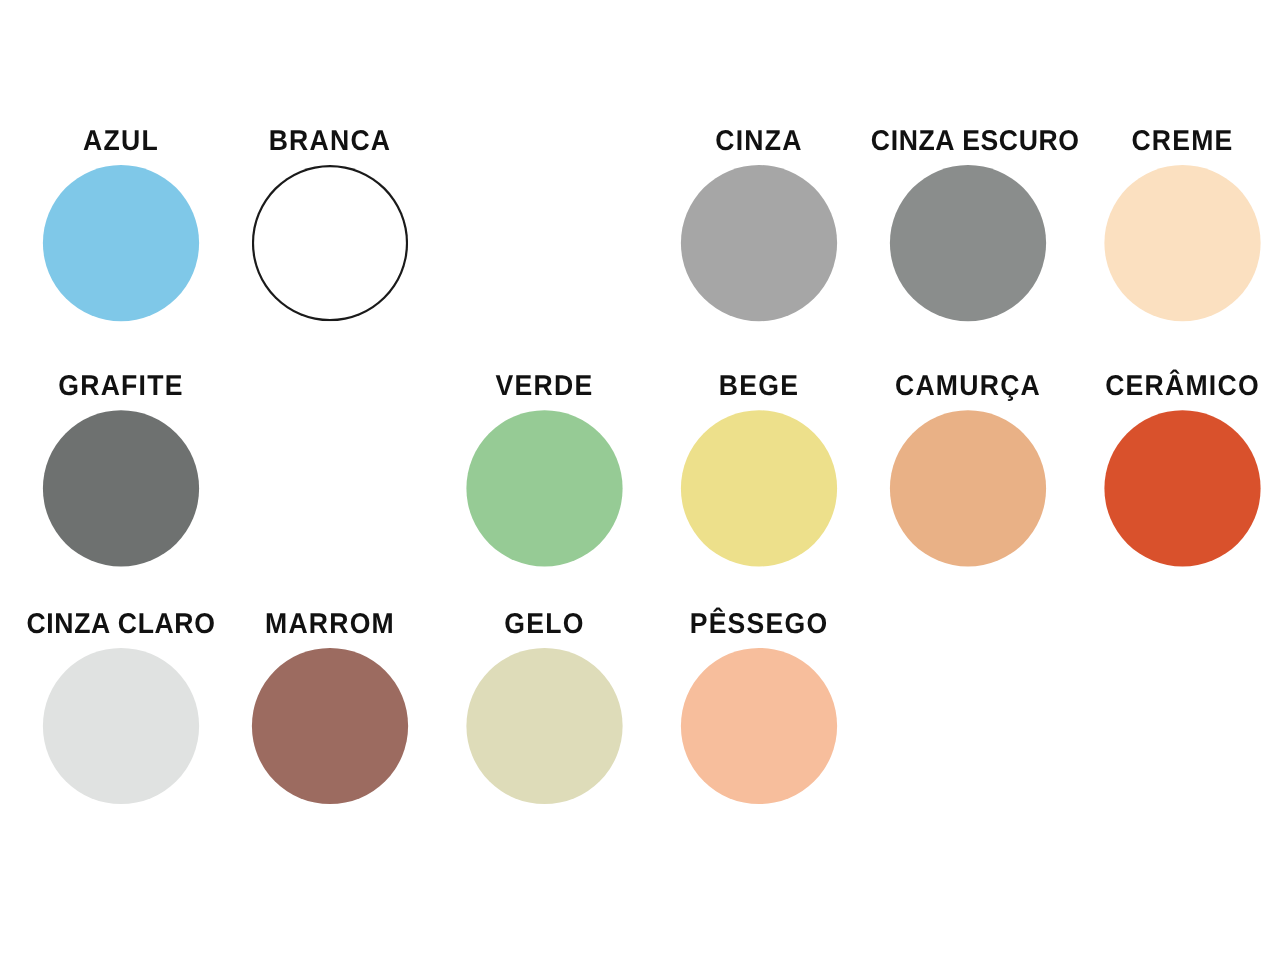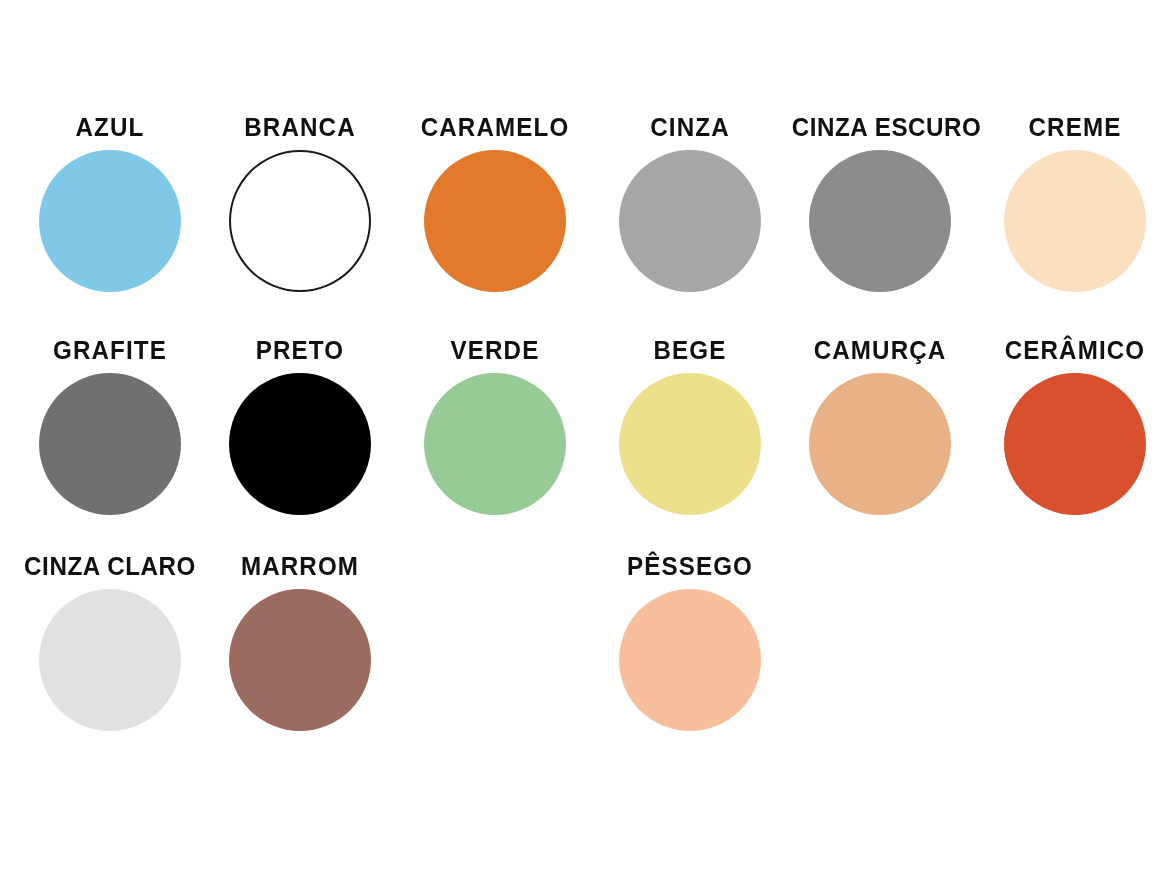--- a/index.html
+++ b/index.html
@@ -105,26 +105,20 @@
         <span class="swatch-dot-wrap">
           <span class="swatch-dot" style="background-color: rgb(127, 200, 232);"></span>
         </span>
       </div>
       <div class="swatch col-1">
         <span class="swatch-label">BRANCA</span>
         <span class="swatch-dot-wrap">
           <span class="swatch-dot outlined" style="background-color: rgb(255, 255, 255);"></span>
         </span>
       </div>
-      <div class="swatch col-2">
-        <span class="swatch-label">CARAMELO</span>
-        <span class="swatch-dot-wrap">
-          <span class="swatch-dot" style="background-color: rgb(227, 121, 42);"></span>
-        </span>
-      </div>
       <div class="swatch col-3">
         <span class="swatch-label">CINZA</span>
         <span class="swatch-dot-wrap">
           <span class="swatch-dot" style="background-color: rgb(166, 166, 166);"></span>
         </span>
       </div>
       <div class="swatch col-4">
         <span class="swatch-label wide">CINZA ESCURO</span>
         <span class="swatch-dot-wrap">
           <span class="swatch-dot" style="background-color: rgb(138, 141, 140);"></span>
@@ -135,26 +129,20 @@
         <span class="swatch-dot-wrap">
           <span class="swatch-dot" style="background-color: rgb(251, 224, 192);"></span>
         </span>
       </div>
     </div>
     <div class="palette-row row-1">
       <div class="swatch col-0">
         <span class="swatch-label">GRAFITE</span>
         <span class="swatch-dot-wrap">
           <span class="swatch-dot" style="background-color: rgb(110, 113, 112);"></span>
-        </span>
-      </div>
-      <div class="swatch col-1">
-        <span class="swatch-label">PRETO</span>
-        <span class="swatch-dot-wrap">
-          <span class="swatch-dot" style="background-color: rgb(0, 0, 0);"></span>
         </span>
       </div>
       <div class="swatch col-2">
         <span class="swatch-label">VERDE</span>
         <span class="swatch-dot-wrap">
           <span class="swatch-dot" style="background-color: rgb(150, 203, 149);"></span>
         </span>
       </div>
       <div class="swatch col-3">
         <span class="swatch-label">BEGE</span>
@@ -181,20 +169,26 @@
         <span class="swatch-dot-wrap">
           <span class="swatch-dot" style="background-color: rgb(224, 226, 225);"></span>
         </span>
       </div>
       <div class="swatch col-1">
         <span class="swatch-label">MARROM</span>
         <span class="swatch-dot-wrap">
           <span class="swatch-dot" style="background-color: rgb(156, 107, 96);"></span>
         </span>
       </div>
+      <div class="swatch col-2">
+        <span class="swatch-label">GELO</span>
+        <span class="swatch-dot-wrap">
+          <span class="swatch-dot" style="background-color: rgb(222, 220, 185);"></span>
+        </span>
+      </div>
       <div class="swatch col-3">
         <span class="swatch-label">PÊSSEGO</span>
         <span class="swatch-dot-wrap">
           <span class="swatch-dot" style="background-color: rgb(247, 190, 156);"></span>
         </span>
       </div>
     </div>
   </div>
 
 </body></html>

